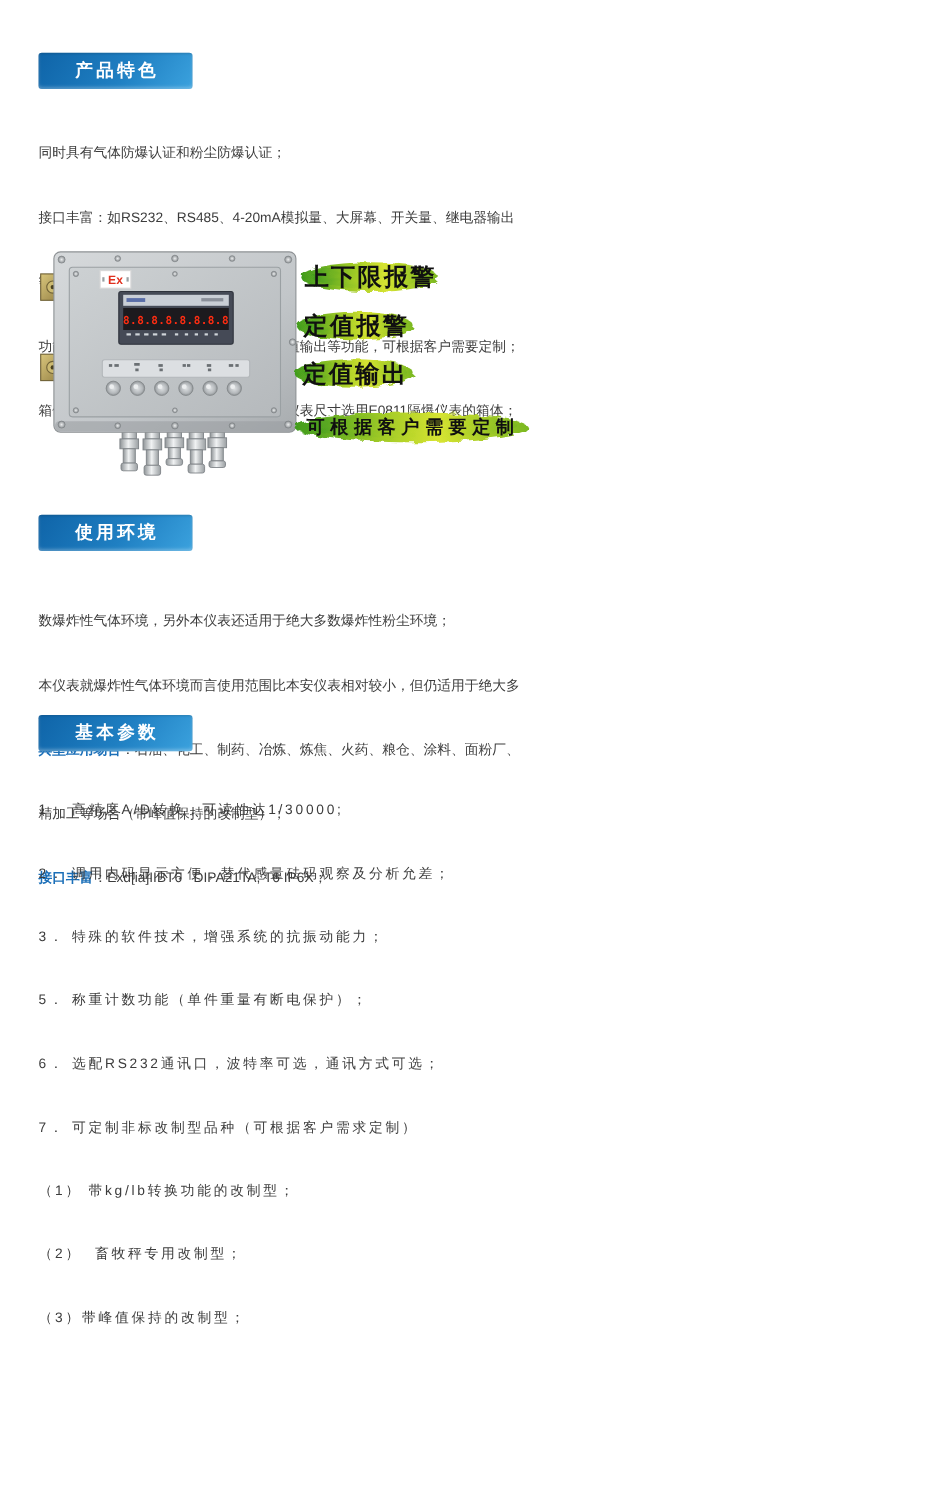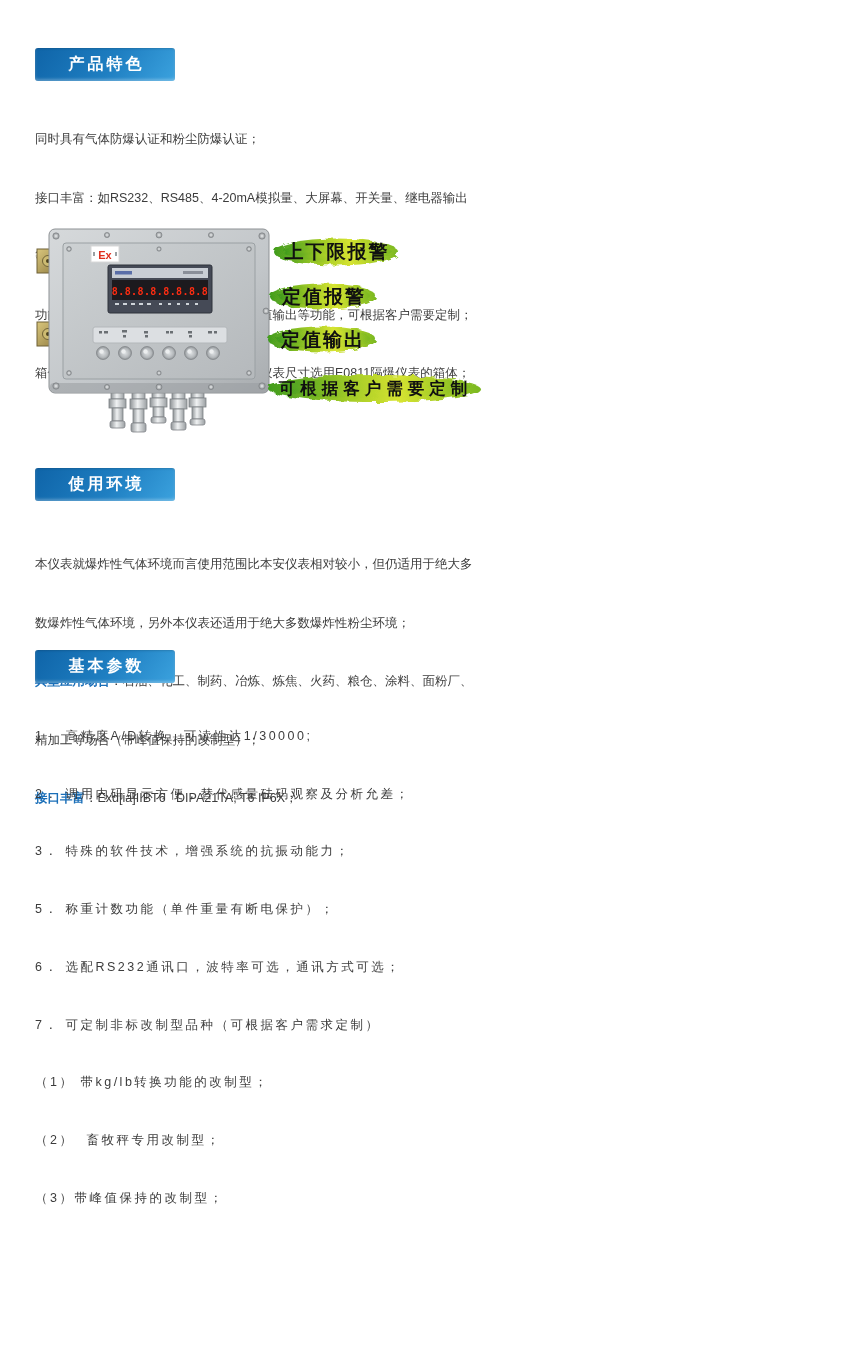--- a/index.html
+++ b/index.html
@@ -19,21 +19,21 @@
   
   .textblock{position:absolute;white-space:pre;color:var(--body_text,#3c3c3c);}
   .textblock .tline{font-size:12.5px;line-height:22.5px;}
   .bluelabel{color:var(--blue_label,#1b6fb8);font-weight:bold;}
   
   .paramlist .tline{font-size:12.5px;line-height:21.7px;letter-spacing:2.5px;}
   
   .callout{position:absolute;display:flex;align-items:center;justify-content:center;}
   .callout svg.blob{position:absolute;inset:0;width:100%;height:100%;}
   .callout .ctext{
-    position:relative;z-index:1;color:#101010;font-weight:bold;font-size:19px;
+    position:relative;z-index:1;color:#101010;font-weight:bold;font-size:22px;
     letter-spacing:2px;white-space:pre;transform:translateX(1px);
   }
   .callout.wide .ctext{font-size:16.5px;letter-spacing:5px;}
   
   .device{position:absolute;left:35px;top:227px;width:250px;height:207px;}
 </style>
 </head>
 <body>
 
 <svg width="0" height="0" style="position:absolute" aria-hidden="true">
@@ -259,22 +259,22 @@
       <ellipse cx="110" cy="16.5" rx="96" ry="10.5" fill="url(#calloutGrad)" opacity="0.9" filter="url(#roughEdge)"></ellipse>
     </svg>
     <span class="ctext">可根据客户需要定制</span>
   </div>
 
   <div class="badge" style="left:35px;top:468px">
     <span>使用环境</span>
   </div>
 
   <div class="textblock" style="left:35px;top:517px">
+    <div class="tline">数爆炸性气体环境，另外本仪表还适用于绝大多数爆炸性粉尘环境；</div>
     <div class="tline">本仪表就爆炸性气体环境而言使用范围比本安仪表相对较小，但仍适用于绝大多</div>
-    <div class="tline">数爆炸性气体环境，另外本仪表还适用于绝大多数爆炸性粉尘环境；</div>
     <div class="tline"><span class="bluelabel">典型应用场合</span><span>：石油、化工、制药、冶炼、炼焦、火药、粮仓、涂料、面粉厂、</span></div>
     <div class="tline">精加工等场合（带峰值保持的改制型）；</div>
     <div class="tline"><span class="bluelabel">接口丰富</span><span>：Exd[ia]IIBT6   DIPA21TA, T6 IP6X；</span></div>
   </div>
 
   <div class="badge" style="left:35px;top:650px">
     <span>基本参数</span>
   </div>
 
   <div class="textblock paramlist" style="left:35px;top:690px">

